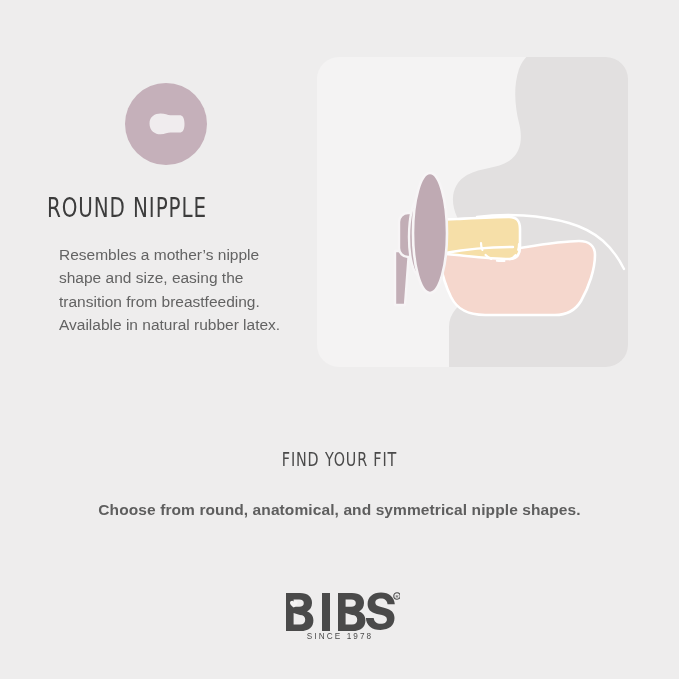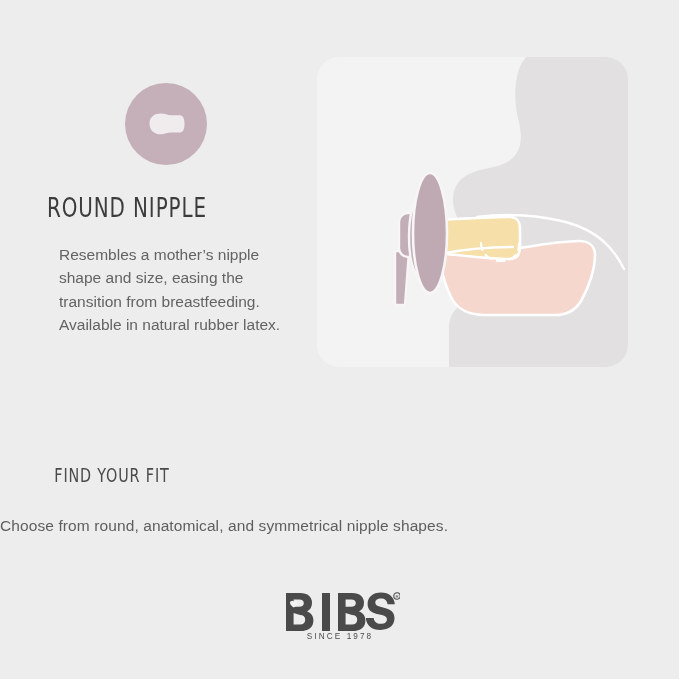--- a/index.html
+++ b/index.html
@@ -80,39 +80,41 @@
   }
 
   .illustration-panel svg {
     display: block;
   }
 
   
   .fit-section {
     position: absolute;
     left: 0;
-    top: 464px;
-    width: 679px;
+    top: 448px;
+    width: 679px;
+    text-align: center;
   }
 
   .fit-title {
     font-family: "Liberation Sans Narrow", "DejaVu Sans Condensed", "Liberation Sans", sans-serif;
     font-size: 19px;
     letter-spacing: 1px;
     color: #4a4a4a;
     font-weight: 400;
     margin: 0 0 31px 0;
     transform: scaleX(0.84);
   }
 
   .fit-sub {
     font-size: 15.5px;
     color: #5e5e5e;
     margin: 0;
     letter-spacing: 0.1px;
+    font-weight: bold;
   }
 
   
   .logo-wrap {
     position: absolute;
     left: 0;
     top: 589px;
     width: 679px;
     text-align: center;
   }

